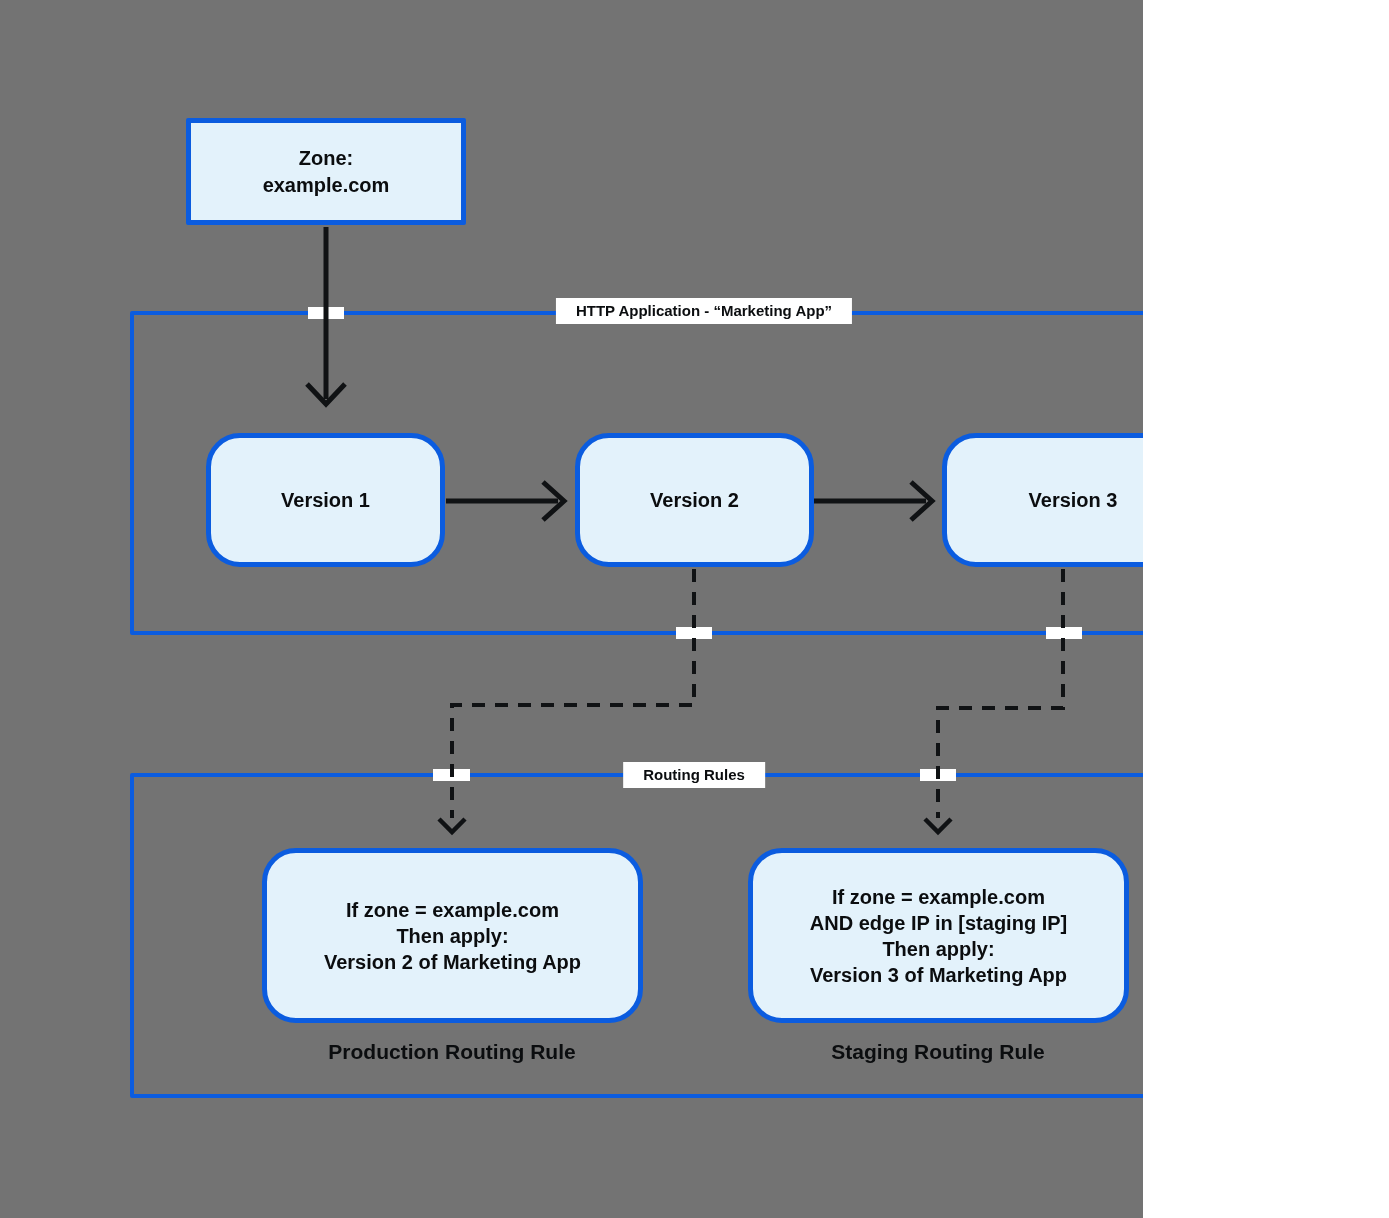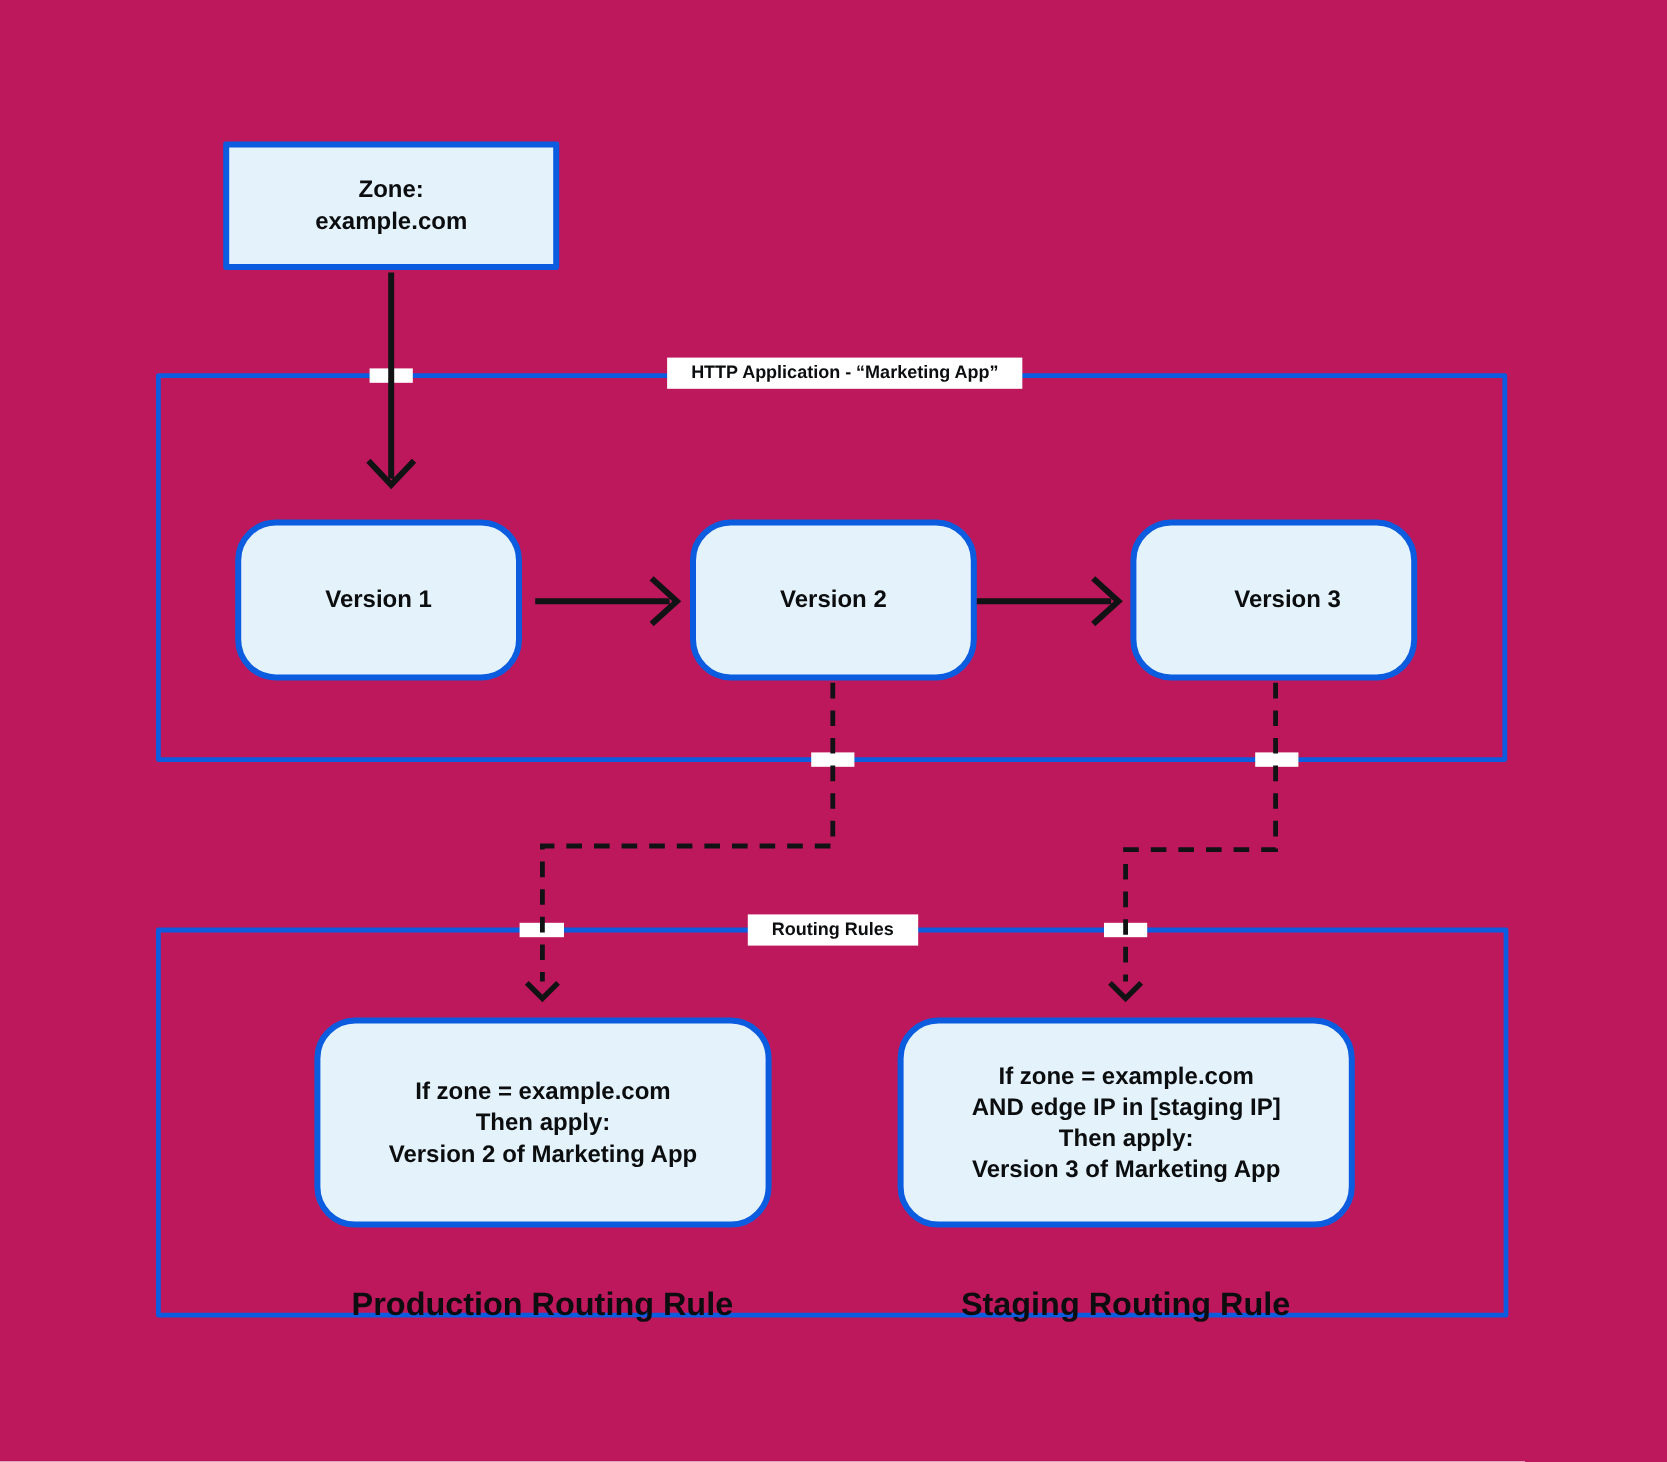--- a/index.html
+++ b/index.html
@@ -3,23 +3,23 @@
 <meta charset="utf-8">
 <style>
   html, body {
     margin: 0;
     padding: 0;
     background: #ffffff;
     font-family: "Liberation Sans", sans-serif;
   }
   .canvas {
     position: relative;
-    width: 1389px;
+    width: 1143px;
     height: 1218px;
-    background: #be185d;
+    background: #737373;
     overflow: hidden;
     color: #0b0d0f;
   }
 
   
   .node {
     position: absolute;
     background: #e3f2fb;
     border: 5px solid #0b5cdf;
     box-sizing: border-box;
@@ -38,21 +38,21 @@
     border-radius: 2px;
     font-size: 20px;
     line-height: 27px;
   }
   .version-box {
     top: 433px;
     width: 239px; height: 134px;
     border-radius: 34px;
     font-size: 20px;
   }
-  .v1 { left: 196px; }
+  .v1 { left: 206px; }
   .v2 { left: 575px; text-align: center; }
   .v3 { left: 942px; padding-left: 23px; }
 
   .rule-box {
     top: 848px;
     width: 381px; height: 175px;
     border-radius: 34px;
     font-size: 20px;
     line-height: 26px;
   }
@@ -93,22 +93,22 @@
     color: #0b0d0f;
     z-index: 5;
   }
   .http-title    { left: 704px; top: 298px; }
   .routing-title { left: 694px; top: 762px; }
 
   
   .rule-caption {
     position: absolute;
     transform: translateX(-50%);
-    top: 1072px;
-    font-size: 27px;
+    top: 1040px;
+    font-size: 21px;
     font-weight: 700;
     white-space: nowrap;
     color: #0b0d0f;
     z-index: 3;
   }
   .caption-production { left: 452px; }
   .caption-staging    { left: 938px; }
 
   
   .overlay {

